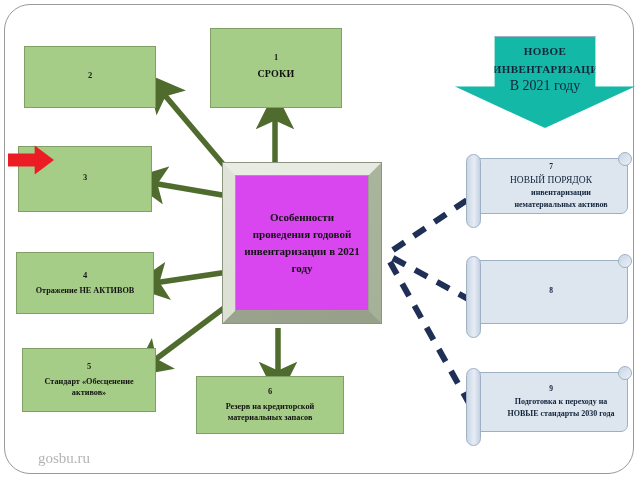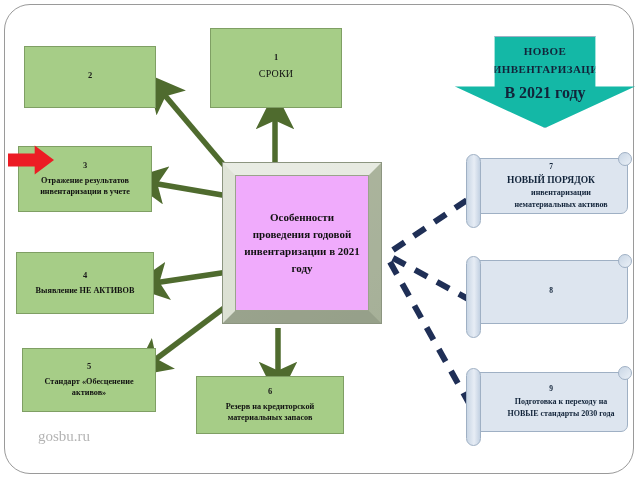--- a/index.html
+++ b/index.html
@@ -44,21 +44,21 @@
     line-height: 1.38;
   }
   .gbox .num {
     font-size: 8.5px;
     font-weight: bold;
     color: #1a1a1a;
     margin-bottom: 3px;
   }
   .gbox .head {
     font-size: 10px;
-    font-weight: normal;
+    font-weight: bold;
     letter-spacing: .2px;
     margin-bottom: 3px;
   }
   .gbox .sub {
     font-size: 8.2px;
     font-weight: bold;
   }
 
   
   .center3d {
@@ -82,21 +82,21 @@
     left: 0; top: 0; right: 0; bottom: 0;
     border-top: 12px solid rgba(255,255,255,.55);
     border-left: 12px solid rgba(255,255,255,.35);
     border-right: 12px solid rgba(120,132,104,.38);
     border-bottom: 12px solid rgba(95,107,82,.45);
     box-sizing: border-box;
   }
   .center3d .inner {
     position: absolute;
     left: 13px; top: 13px; right: 13px; bottom: 13px;
-    background: #f0abfc;
+    background: #d946ef;
     border: 1px solid #9aa38c;
     box-sizing: border-box;
     display: flex;
     align-items: center;
     justify-content: center;
     text-align: center;
     padding: 4px;
     z-index: 2;
   }
   .center3d .inner span {
@@ -115,21 +115,21 @@
     height: 92px;
     background: #14b8a6;
     border: 1px solid #9fb0c4;
     box-sizing: border-box;
     clip-path: polygon(22% 0%, 78% 0%, 78% 55%, 100% 55%, 50% 100%, 0% 55%, 22% 55%);
     text-align: center;
     color: #12243a;
   }
   .downarrow .l1 { font-size: 11px; font-weight: bold; margin-top: 8px; letter-spacing: .4px;}
   .downarrow .l2 { font-size: 11px; font-weight: bold; margin-top: 6px; letter-spacing: .4px;}
-  .downarrow .l3 { font-size: 16px; font-weight: bold; margin-top: 9px; }
+  .downarrow .l3 { font-size: 14px; font-weight: normal; margin-top: 3px; }
 
   
   .scroll {
     position: absolute;
     box-sizing: border-box;
   }
   .scroll .paper {
     position: absolute;
     left: 14px; top: 6px; right: 6px; bottom: 12px;
     background: #dde5ef;
@@ -158,21 +158,21 @@
     position: absolute;
     right: 2px; top: 0px;
     width: 14px; height: 14px;
     background: linear-gradient(135deg,#c9d6e5,#eaf0f7);
     border: 1px solid #9fb0c4;
     border-radius: 50%;
     box-sizing: border-box;
     z-index: 3;
   }
   .scroll .num { font-size: 7.5px; font-weight: bold; margin-bottom: 3px;}
-  .scroll .head { font-size: 9.5px; font-weight: bold; line-height: 1.4;}
+  .scroll .head { font-size: 9.5px; font-weight: normal; line-height: 1.4;}
   .scroll .sub  { font-size: 8px; font-weight: bold; line-height: 1.45; padding-left: 20px;}
 
   
   .redarrow {
     position: absolute;
     left: 8px;
     top: 145px;
     width: 46px;
     height: 30px;
     background: #ec1c24;
@@ -183,21 +183,21 @@
   .arrows, .dashes {
     position: absolute;
     left: 0; top: 0;
     width: 640px; height: 480px;
     pointer-events: none;
   }
 
   .watermark {
     position: absolute;
     left: 38px;
-    top: 428px;
+    top: 450px;
     font-size: 15px;
     color: #b4b4b4;
     font-family: "Liberation Serif", "DejaVu Serif", serif;
   }
 </style>
 </head>
 <body>
 
 <div id="slide">
 
@@ -233,26 +233,25 @@
     <div class="num">1</div>
     <div class="head">СРОКИ</div>
   </div>
 
   <div class="gbox" style="left:24px; top:46px; width:132px; height:62px;">
     <div class="num">2</div>
   </div>
 
   <div class="gbox" style="left:18px; top:146px; width:134px; height:66px;">
     <div class="num">3</div>
-    <div class="sub">Отражение результатов инвентаризации в учете</div>
   </div>
 
   <div class="gbox" style="left:16px; top:252px; width:138px; height:62px;">
     <div class="num">4</div>
-    <div class="sub">Выявление НЕ АКТИВОВ</div>
+    <div class="sub">Отражение НЕ АКТИВОВ</div>
   </div>
 
   <div class="gbox" style="left:22px; top:348px; width:134px; height:64px;">
     <div class="num">5</div>
     <div class="sub">Стандарт «Обесценение активов»</div>
   </div>
 
   <div class="gbox" style="left:196px; top:376px; width:148px; height:58px;">
     <div class="num">6</div>
     <div class="sub">Резерв на кредиторской материальных запасов</div>

